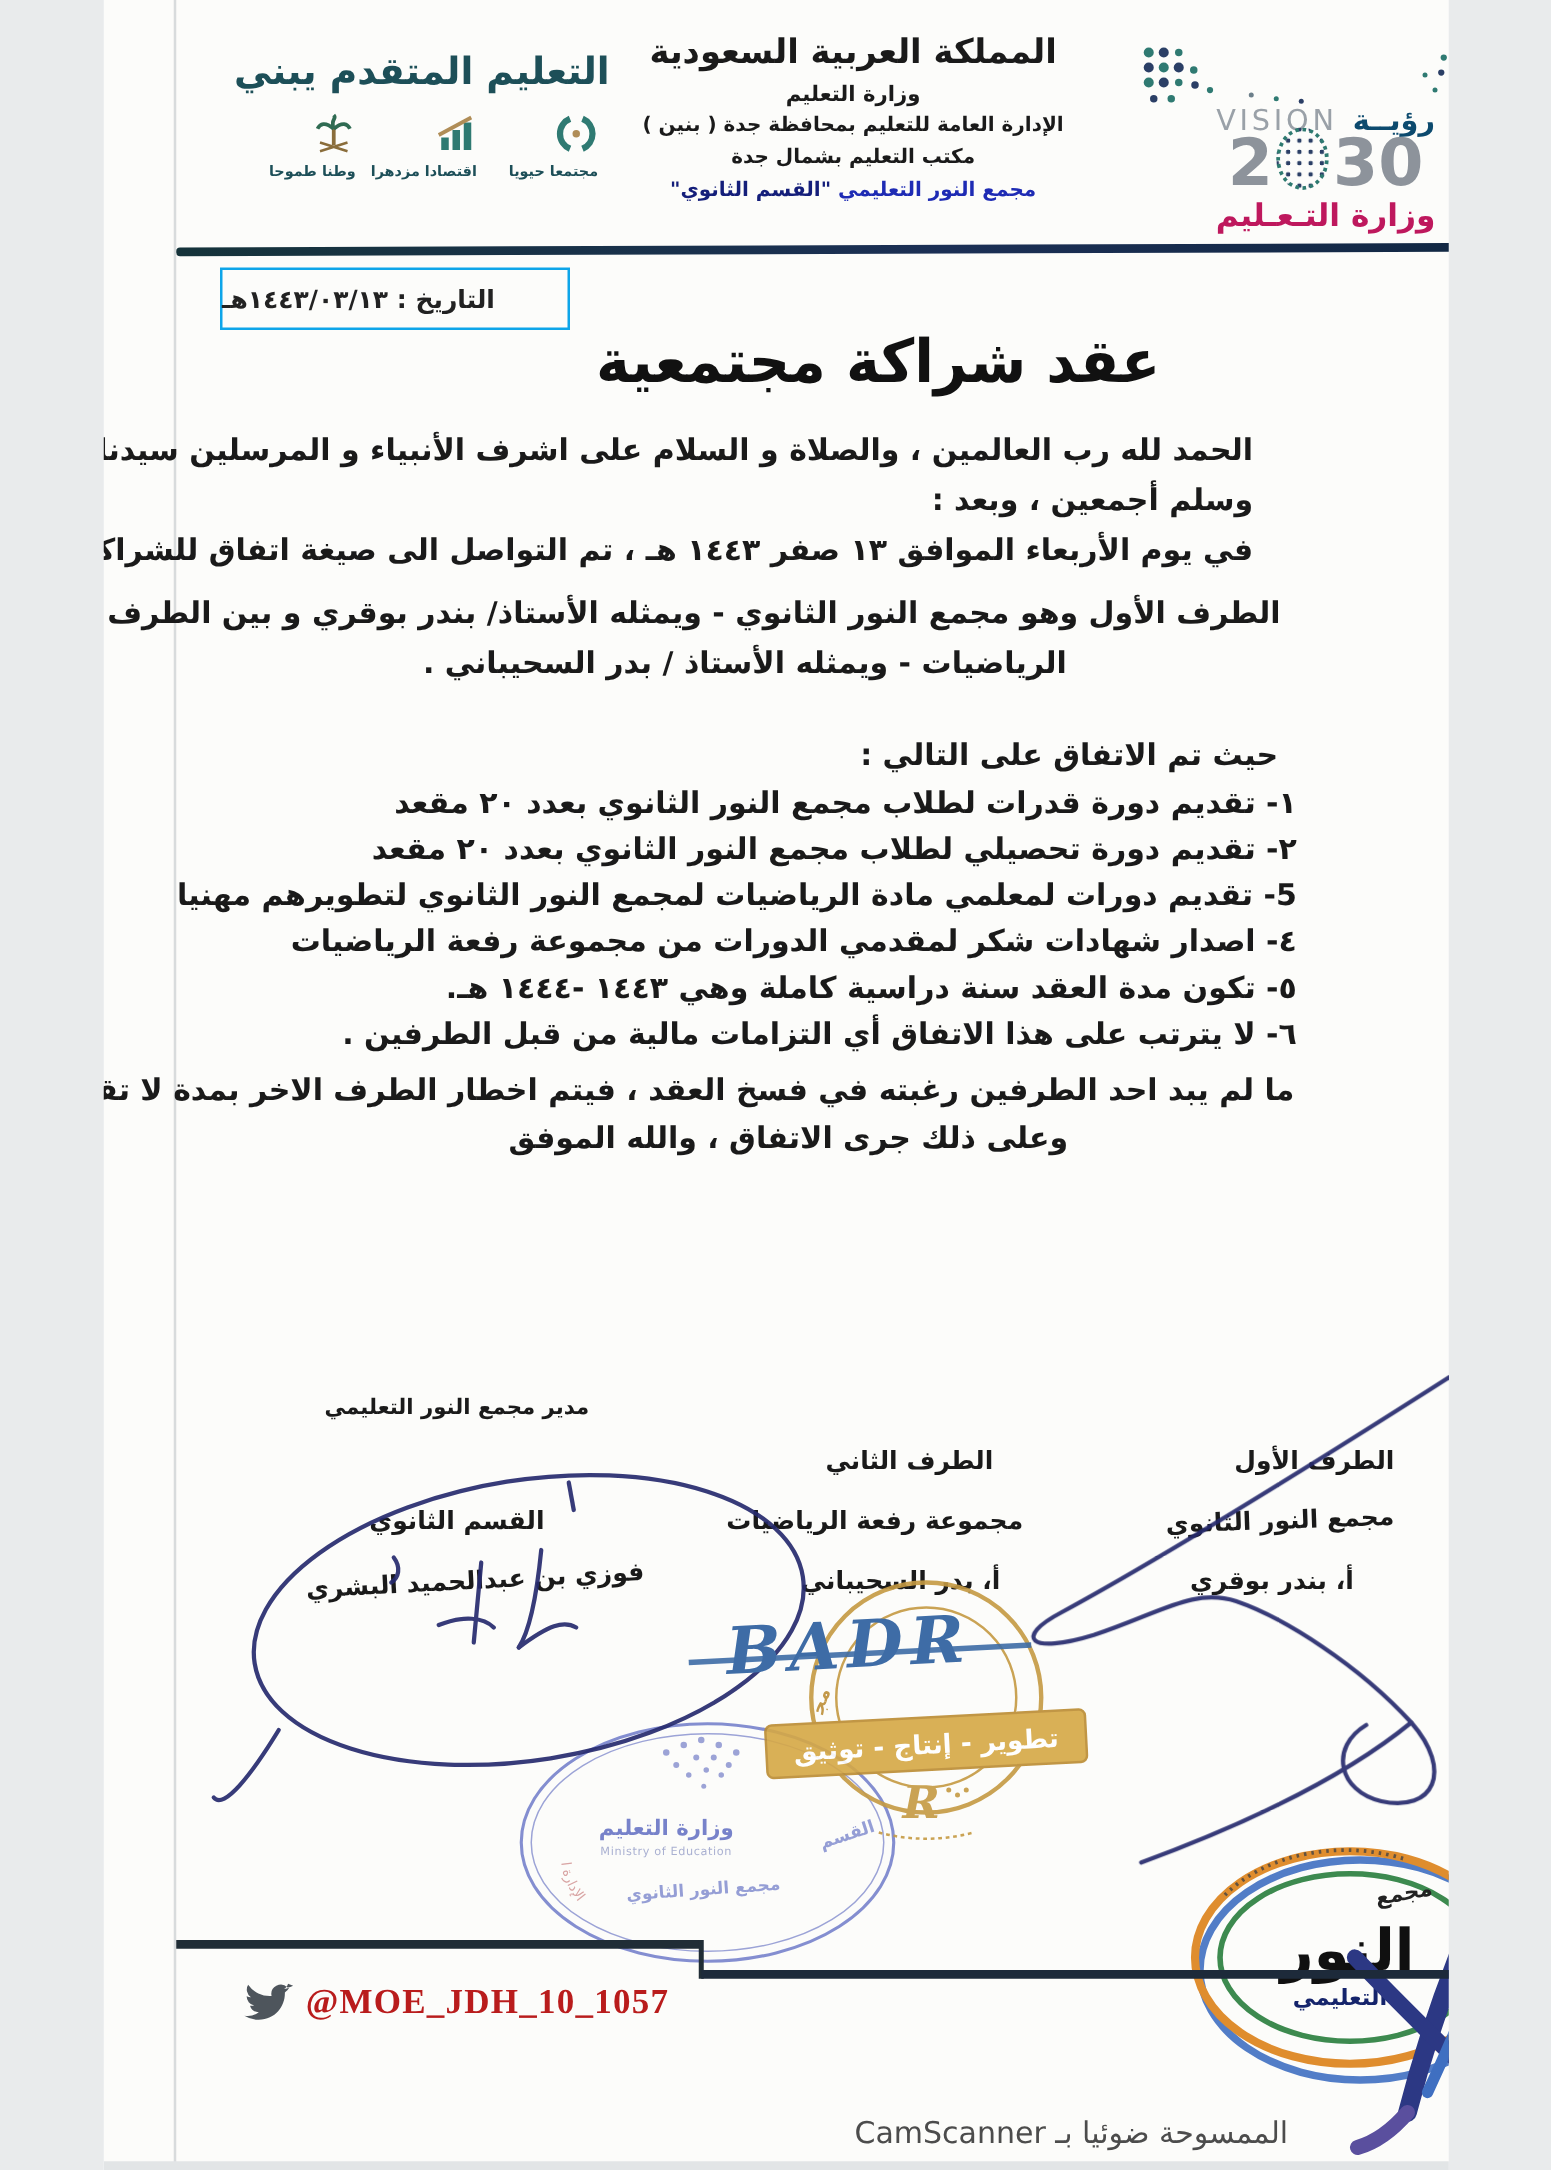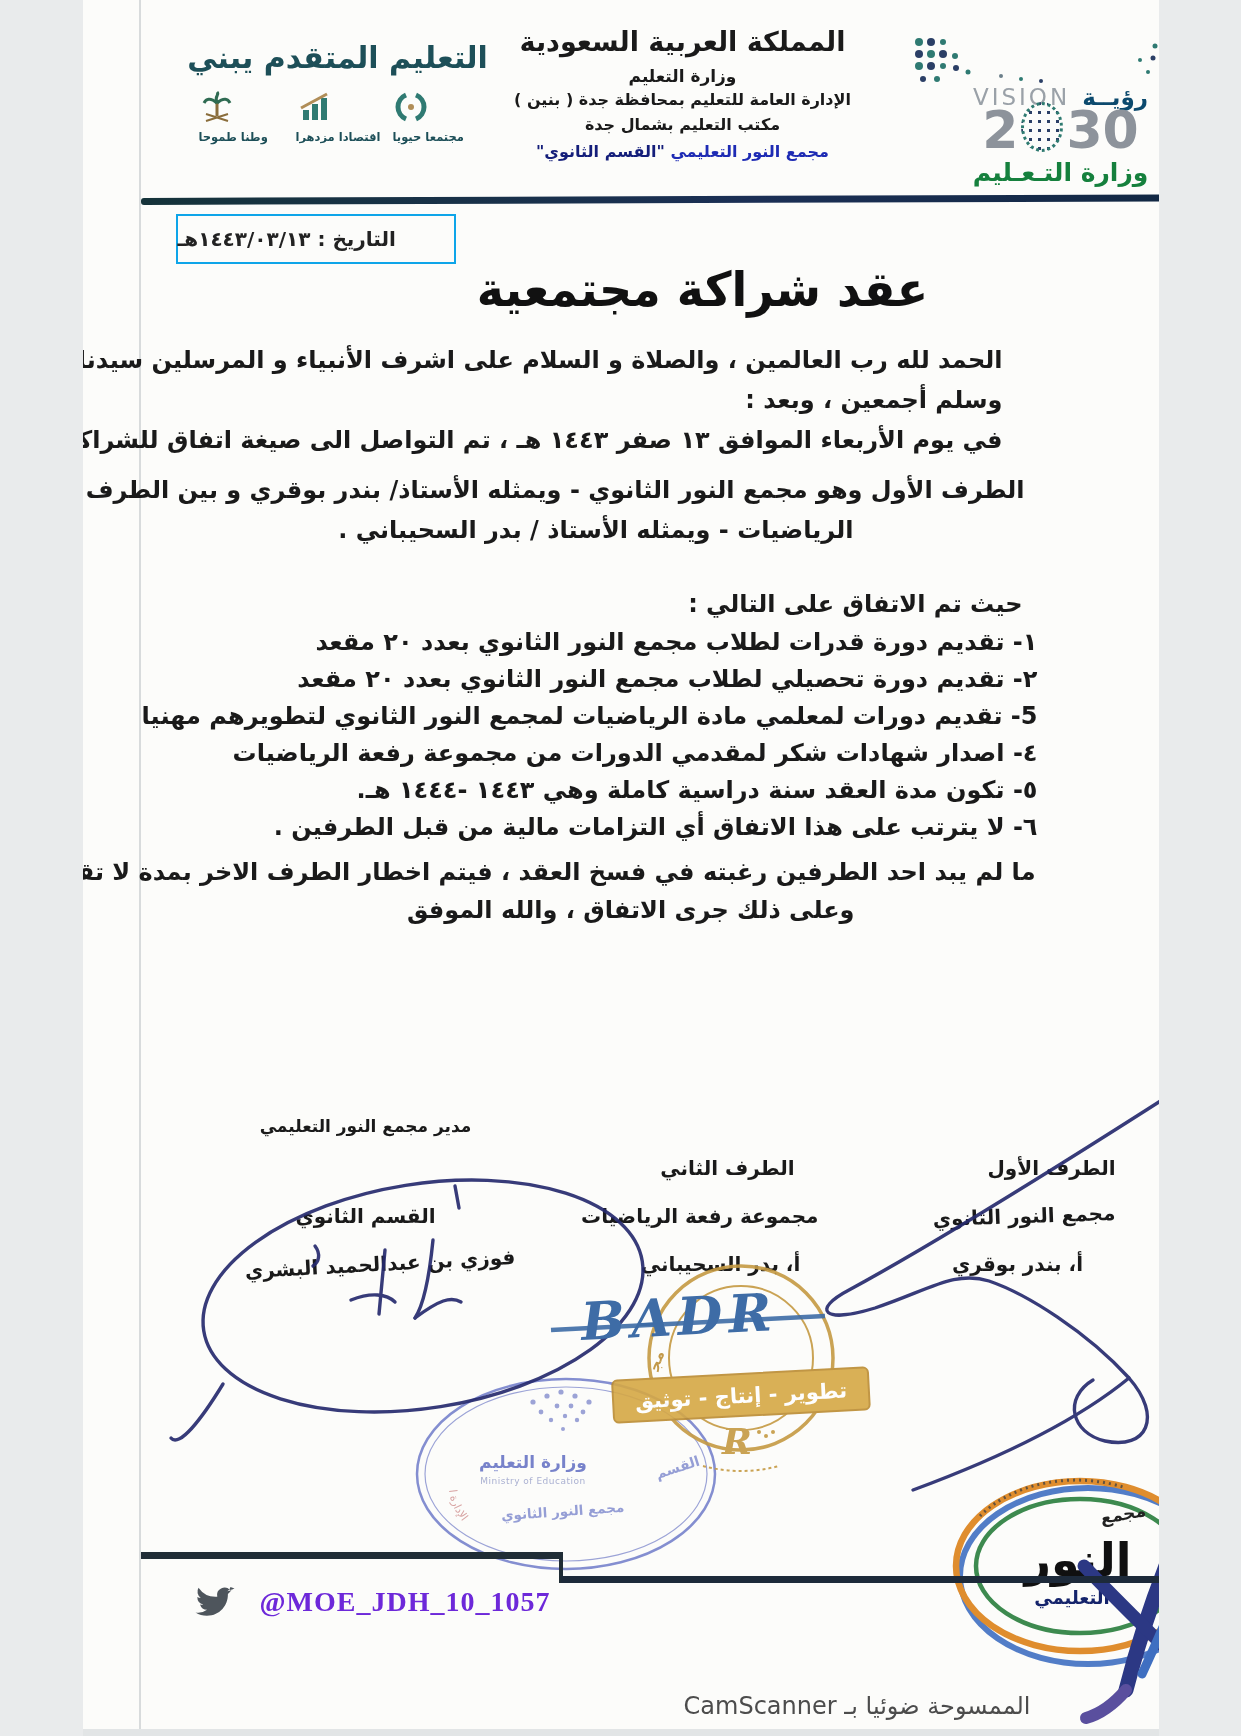--- a/index.html
+++ b/index.html
@@ -3,52 +3,52 @@
 <meta charset="utf-8">
 <style>
   html,body{margin:0;padding:0;background:#e9ebec;}
   .page{position:relative;width:1076px;height:1736px;margin:0 auto;background:#fcfcfa;
         overflow:hidden;font-family:"DejaVu Sans",sans-serif;}
   .abs{position:absolute;}
   .t{position:absolute;direction:rtl;font-weight:bold;color:#1a1a1a;
      white-space:nowrap;font-size:24px;font-family:"DejaVu Sans",sans-serif;}
   .c{text-align:center;}
   .teal{color:#1d4f58;}
-  .gray{color:#15803d;}
+  .gray{color:#be185d;}
   .blue{color:#1e2bb4;}
   .navy{color:#141e7a;}
   .hdr{font-size:16px;}
   .date-box{position:absolute;left:93px;top:214px;width:276px;height:46px;line-height:46px;
      border:2px solid #0ea5e9;border-radius:0;text-align:left;font-size:20px;
      font-weight:bold;direction:rtl;color:#222;}
   .title{position:absolute;left:380px;top:262px;width:480px;text-align:center;direction:rtl;
      font-size:46px;font-weight:bold;color:#111;letter-spacing:1px;transform:scaleY(1.04);}
   .pillars{position:absolute;left:116px;top:90px;width:280px;display:flex;
      flex-direction:row-reverse;justify-content:space-between;}
-  .pillar{width:86px;text-align:left;}
+  .pillar{width:86px;text-align:right;}
   .pillar .lbl{font-size:11.5px;font-weight:bold;color:#1d4f58;direction:rtl;margin-top:2px;}
   .vrow{position:absolute;left:828px;top:84px;width:300px;display:flex;justify-content:center;
      align-items:baseline;gap:12px;direction:ltr;}
   .vword{font-size:23px;color:#9aa1a8;letter-spacing:3px;font-weight:500;}
   .rword{font-size:23px;color:#0c4a6e;font-weight:bold;}
   .y2030{position:absolute;left:828px;top:102px;width:300px;text-align:center;
      font-size:52px;line-height:52px;font-weight:bold;color:#8d939b;direction:ltr;}
   .dot0{display:inline-block;width:36px;height:44px;border:3px dotted #2e7a70;border-radius:50%;
      vertical-align:-4px;margin:0 3px;
      background-image:radial-gradient(#2b3f66 1.6px,transparent 2px);background-size:9px 9px;
      background-position:2px 3px;}
   .divider{position:absolute;left:58px;top:196px;width:1124px;height:7px;border-radius:3px;
      background:linear-gradient(90deg,#15333a,#1b2f55 55%,#10263f);transform:rotate(-0.2deg);}
   .seg{position:absolute;background:#202d36;}
   .sig-label{font-size:20px;text-align:center;}
   .badr{position:absolute;left:498px;top:1286px;font-family:"DejaVu Serif",serif;
      font-style:italic;font-weight:bold;font-size:52px;color:#3e6ca6;letter-spacing:6px;
      transform:rotate(-3deg);direction:ltr;}
   .handle{position:absolute;left:162px;top:1586px;font-family:"Liberation Serif",serif;
-     font-weight:bold;font-size:28px;color:#6d28d9;direction:ltr;letter-spacing:1px;margin-left:15px;}
+     font-weight:bold;font-size:28px;color:#b91c1c;direction:ltr;letter-spacing:1px;}
   .cam{position:absolute;right:128px;top:1692px;font-size:24px;color:#4c4c4c;direction:rtl;
      font-weight:normal;}
   .scan-edge-left{position:absolute;left:56px;top:0;width:2px;height:1736px;
      background:rgba(150,158,162,.35);}
   .scan-edge-bottom{position:absolute;left:0;top:1729px;width:1241px;height:7px;background:#e2e5e6;}
 </style>
 </head>
 <body>
 
 <div class="page">

